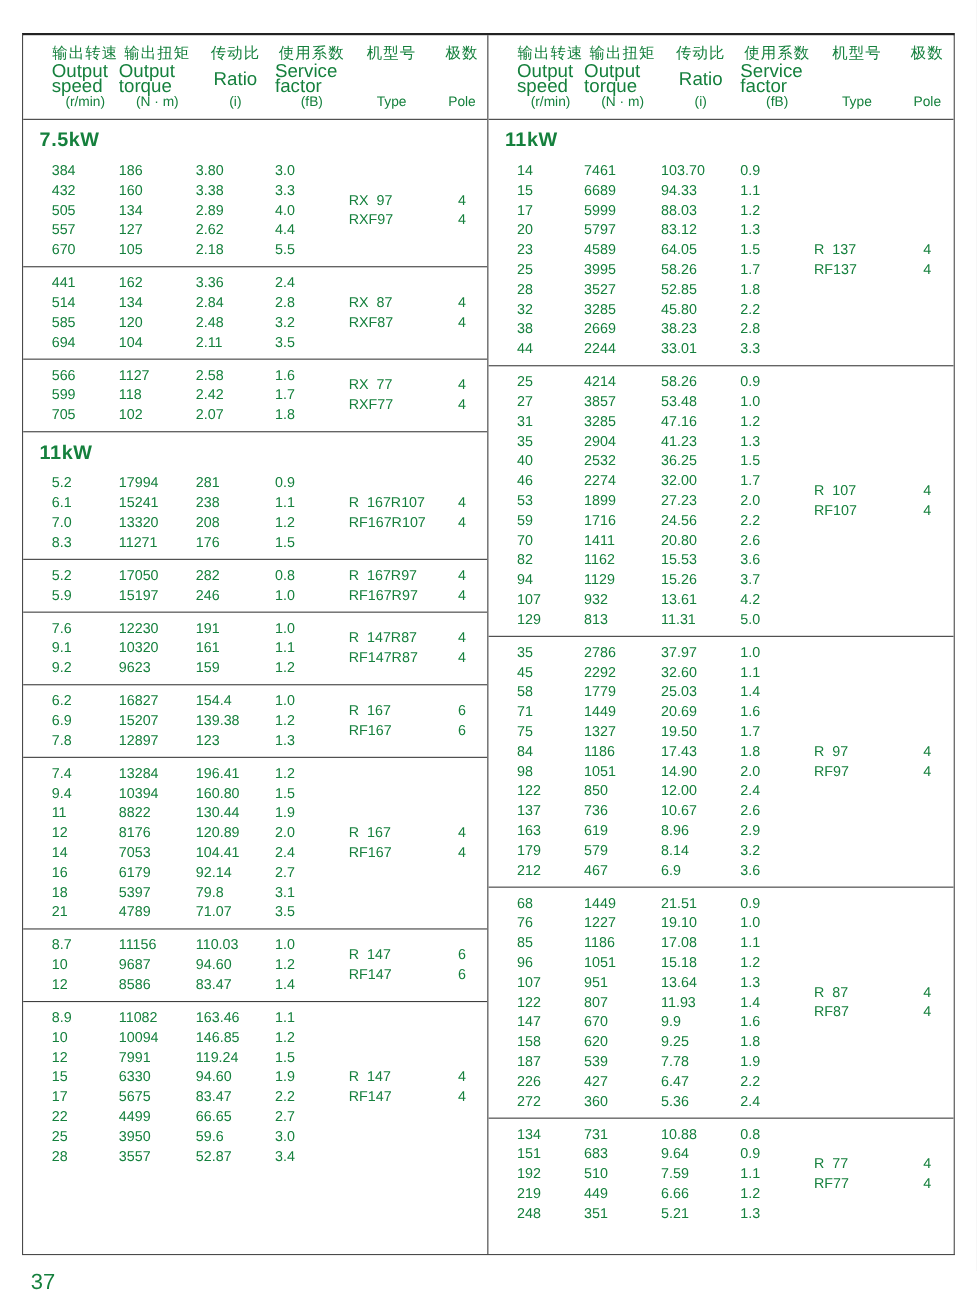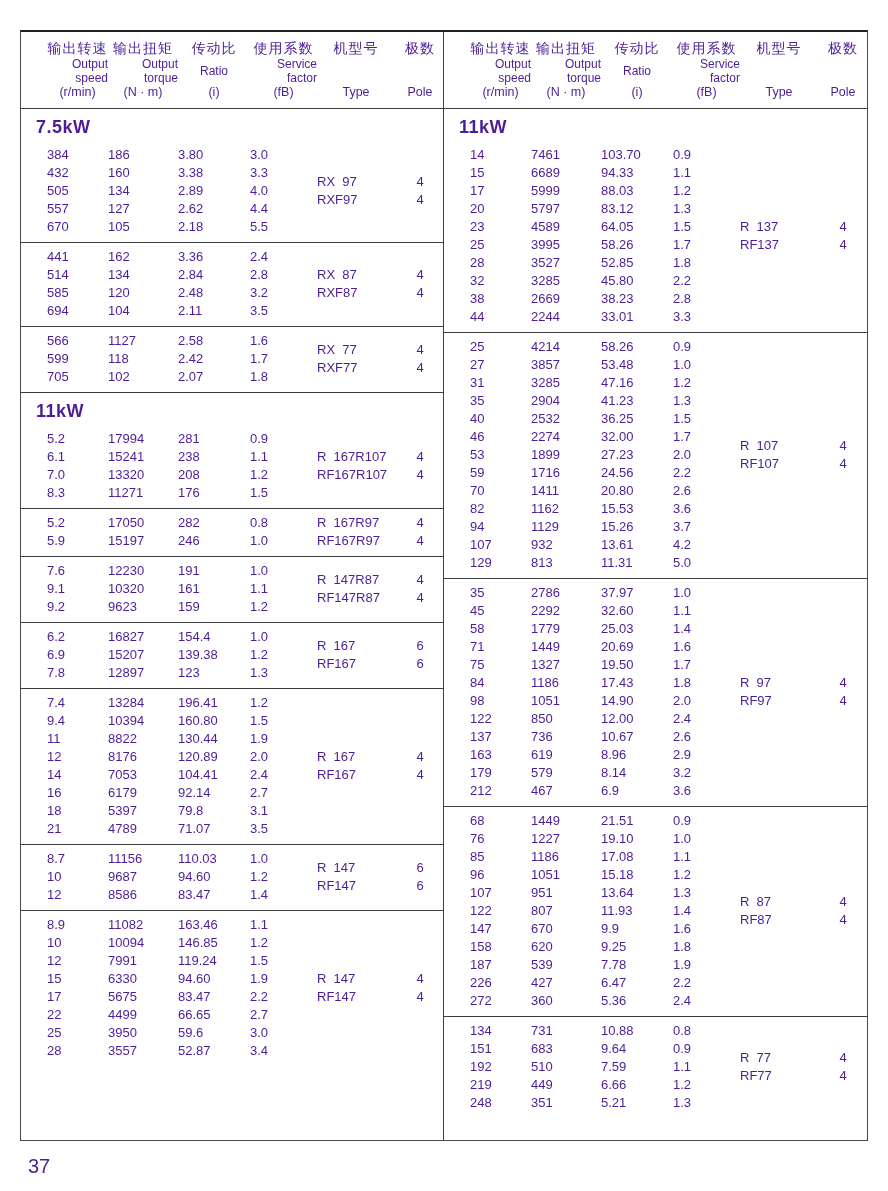--- a/index.html
+++ b/index.html
@@ -1,39 +1,39 @@
 <!DOCTYPE html>
 <html><head>
 <meta charset="utf-8">
 <style>
   * { margin:0; padding:0; box-sizing:border-box; }
   html,body { background:#e8e8e8; }
   .page {
     position:relative; width:888px; height:1191px; background:#ffffff;
-    font-family:"Liberation Sans", sans-serif; color:#4c1d95; overflow:hidden;
+    font-family:"Liberation Sans", sans-serif; color:#15803d; overflow:hidden;
   }
   .frame {
     position:absolute; left:20px; top:30px; width:848px; height:1111px;
     border:1px solid #4a4a4a; border-top:2px solid #222222;
     display:flex; background:#ffffff;
   }
   .col { width:423px; display:flex; flex-direction:column; overflow:hidden; }
   .col-left { border-right:1px solid #3f3f3f; }
   
   .thead {
     height:77px; border-bottom:1px solid #3f3f3f;
     display:grid; grid-template-columns:61px 70px 72px 67px 78px 50px;
     padding-left:26px;
   }
   .th {
     display:flex; flex-direction:column; justify-content:space-between;
     align-items:center; padding:8px 0 9px 0; min-width:0;
   }
   .th-zh { font-size:14px; letter-spacing:1px; white-space:nowrap; }
-  .th-en { font-size:12px; line-height:13.5px; text-align:right; }
+  .th-en { font-size:17px; line-height:13.5px; text-align:left; }
   .th-unit { font-size:12.5px; white-space:nowrap; }
   
   .section-heading {
     font-size:18px; font-weight:bold; padding:8px 0 3px 15px; letter-spacing:0.5px;
   }
   .sep { height:0; border-top:1px solid #3f3f3f; }
   .group { display:flex; padding:5px 0 6px 26px; }
   .nums { width:270px; }
   .num-row { display:grid; grid-template-columns:61px 70px 72px 67px; }
   .cell { font-size:13px; line-height:18px; white-space:nowrap; }

